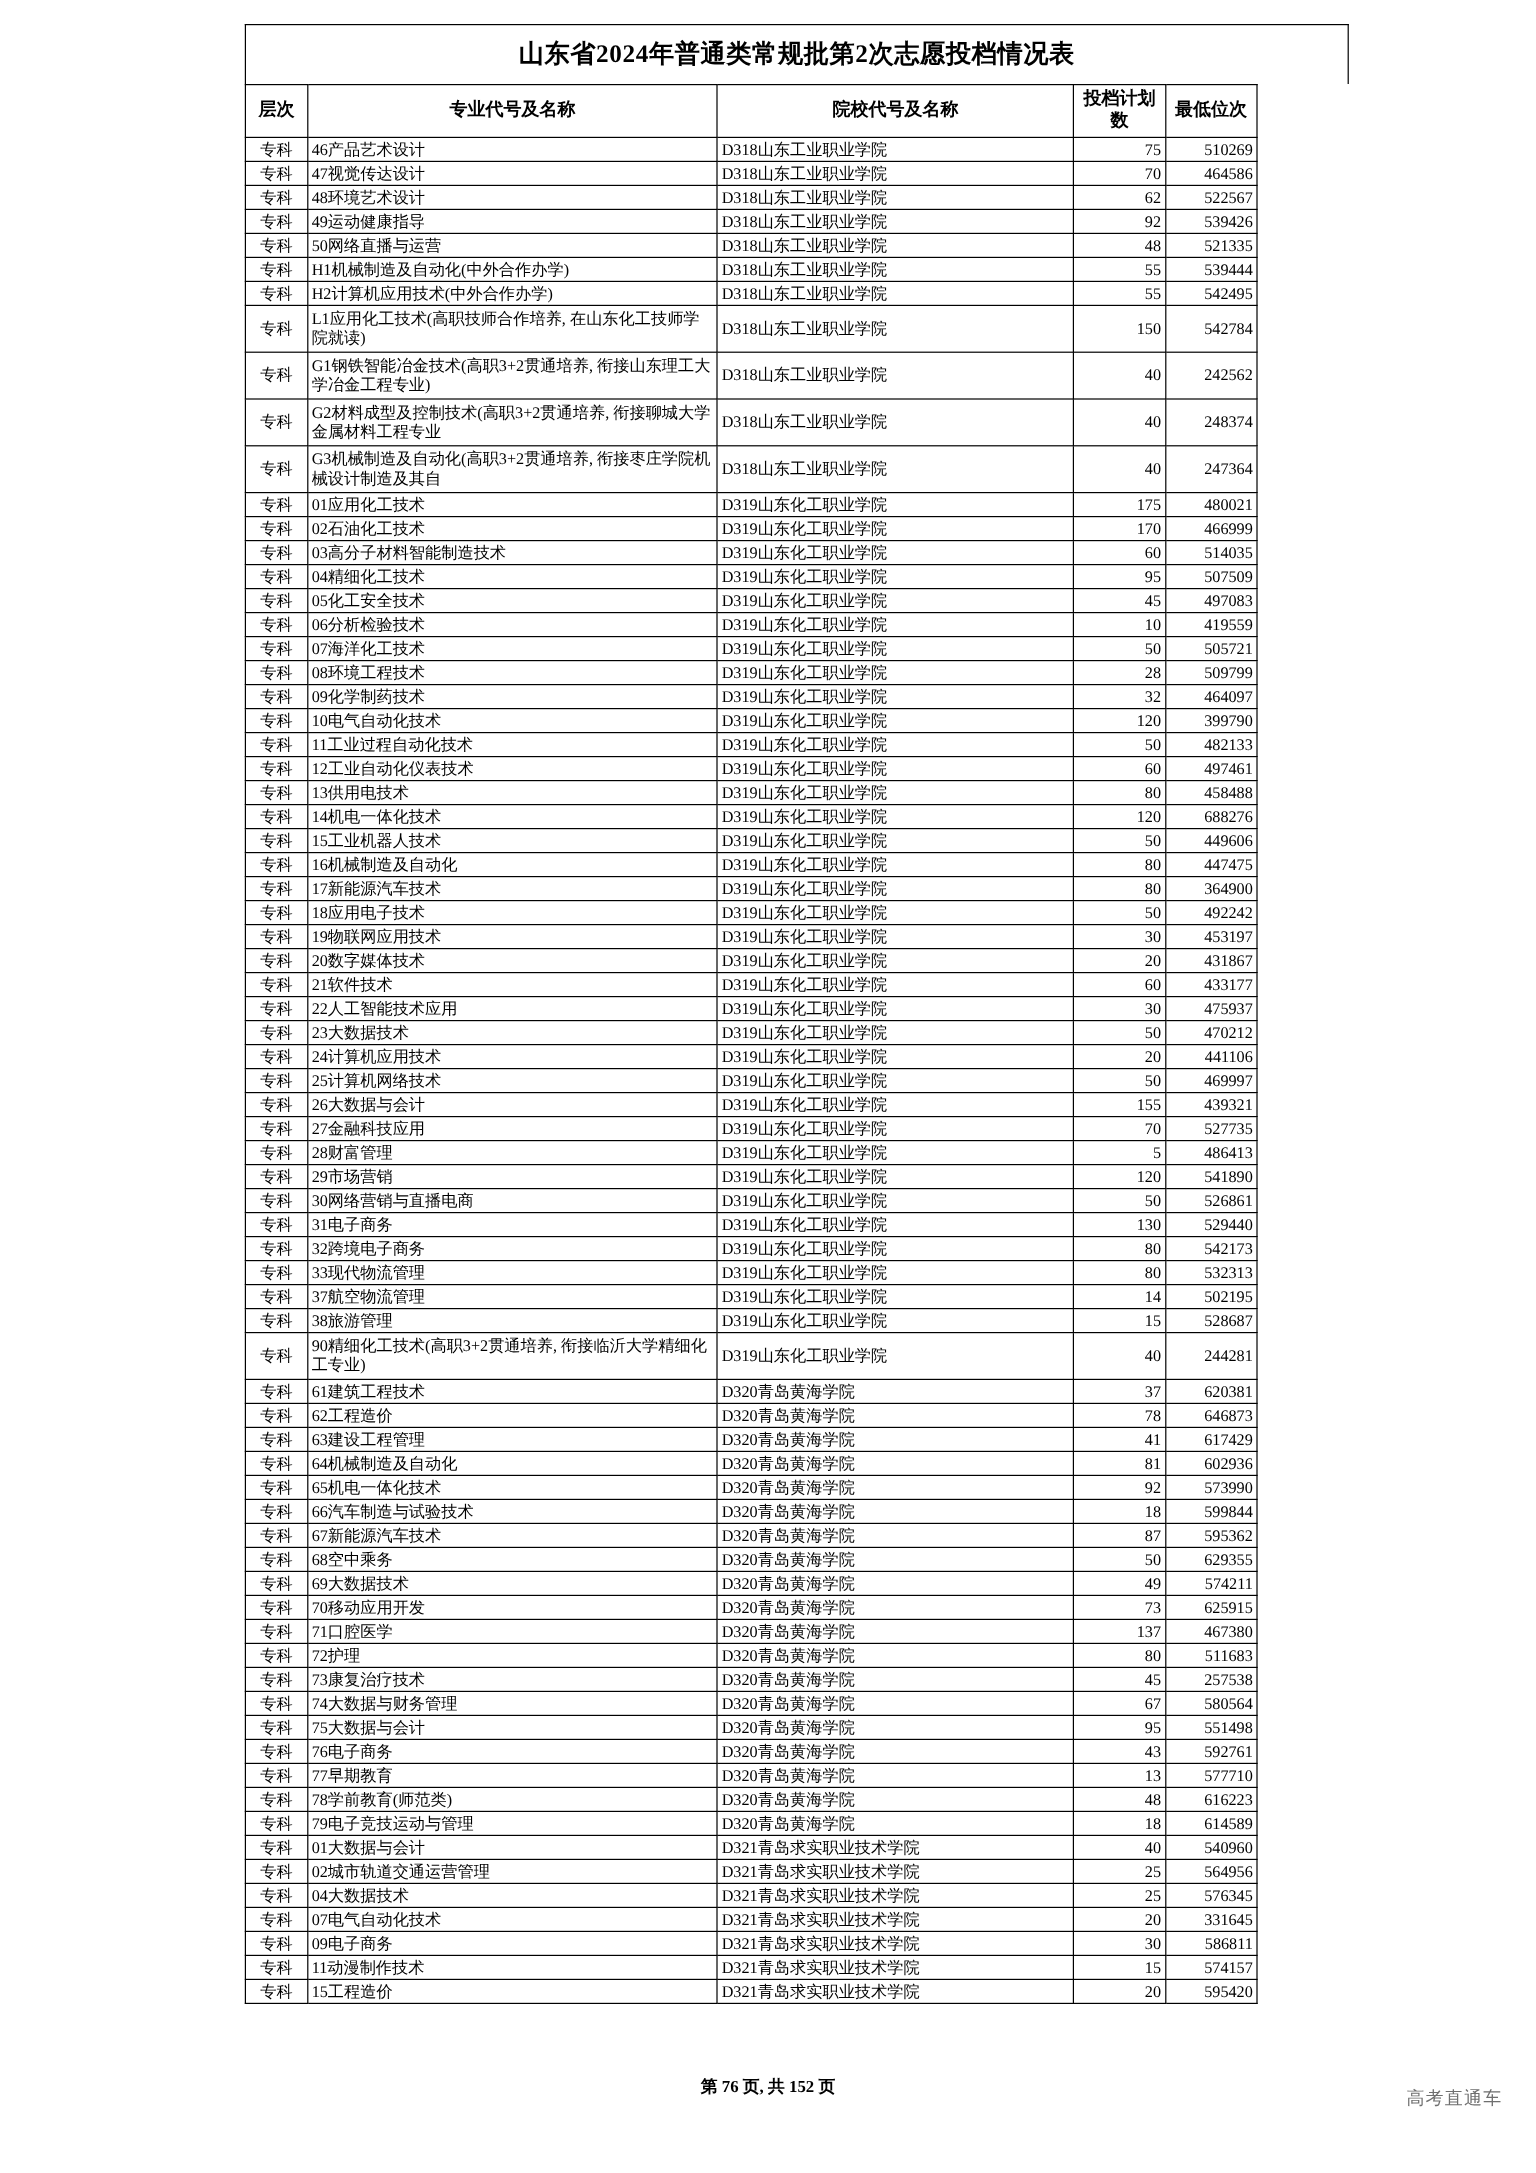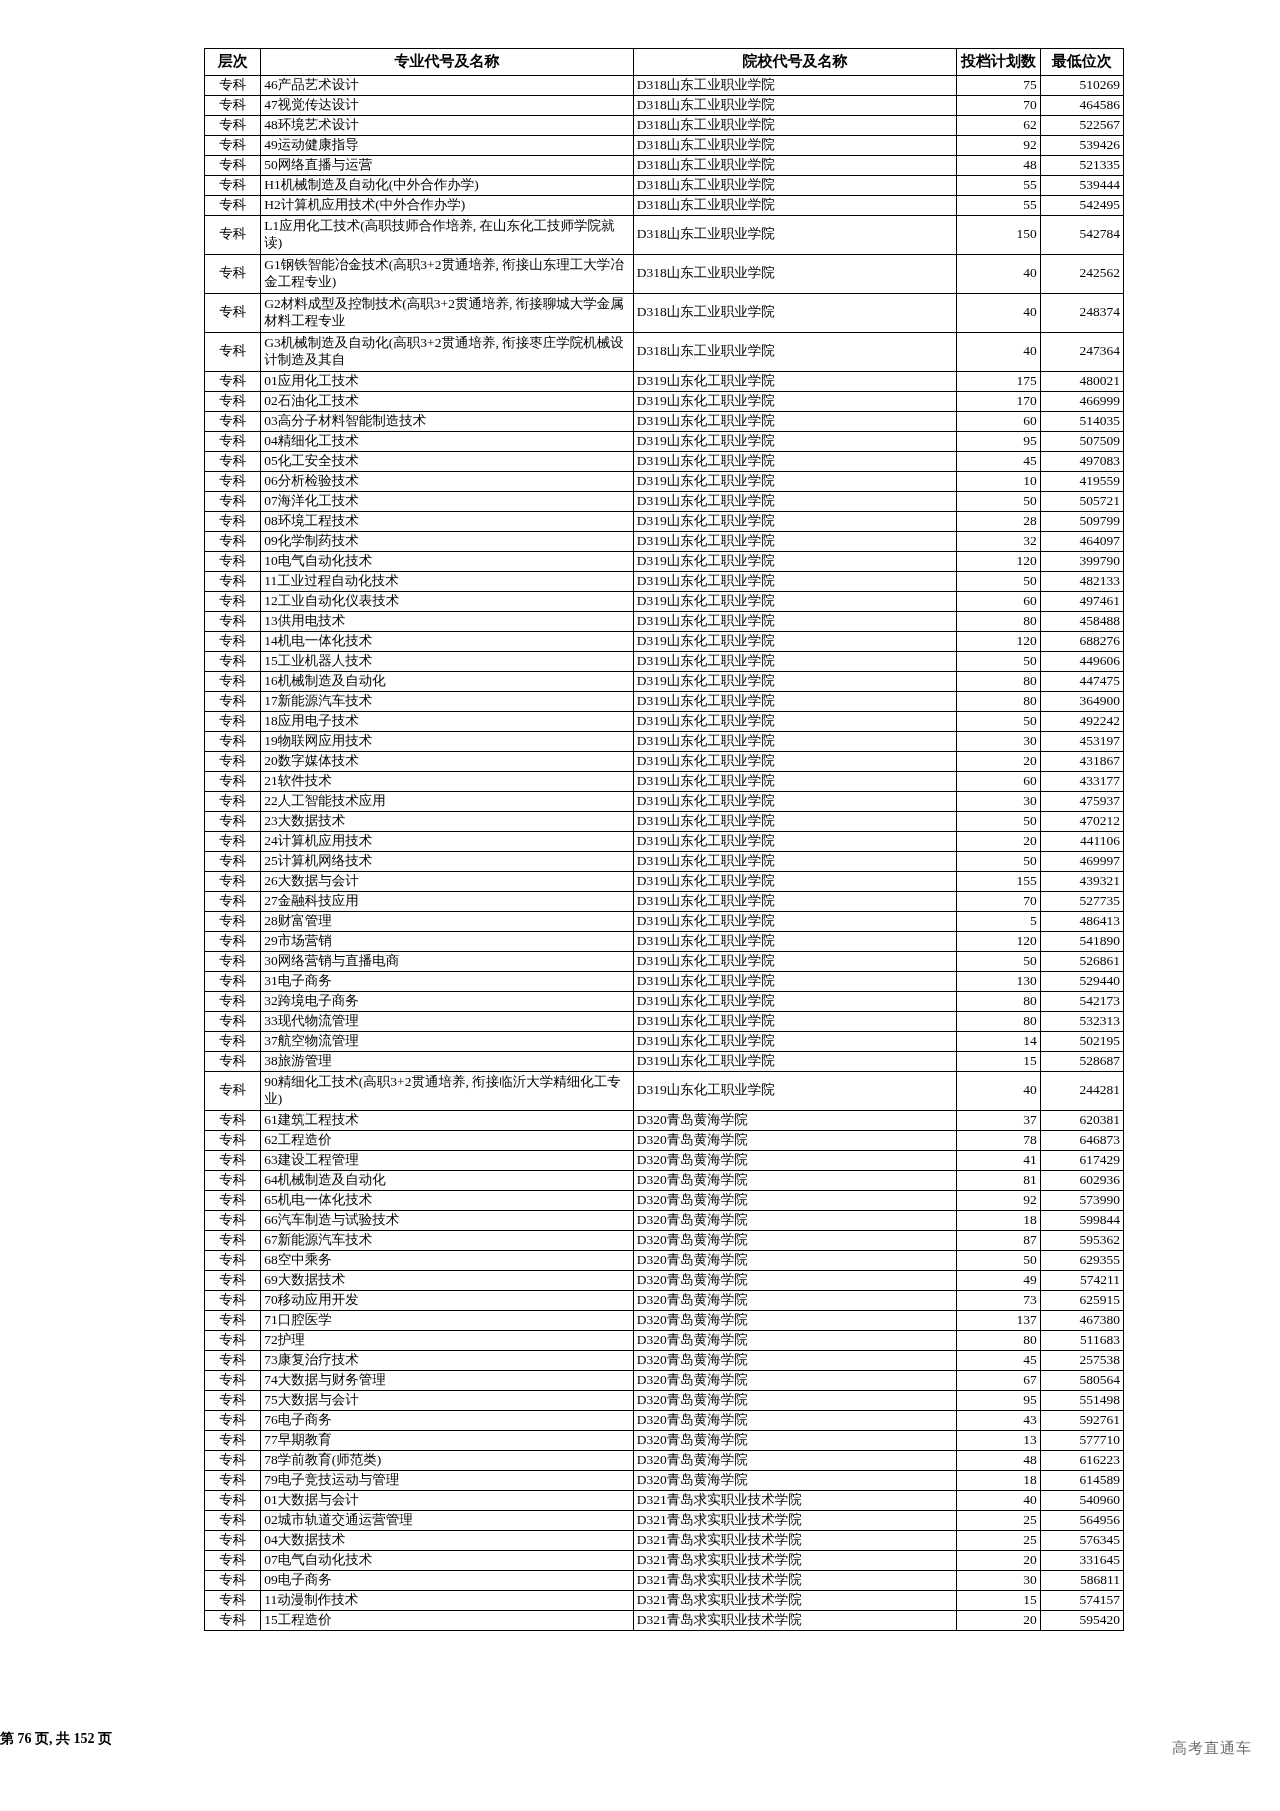--- a/index.html
+++ b/index.html
@@ -31,24 +31,23 @@
     border: 1px solid #000;
     border-bottom: none;
     text-align: center;
     padding: 10px 0 11px 0;
     font-size: 21px;
     font-weight: bold;
     letter-spacing: 0.5px;
   }
   table.main {
     border-collapse: collapse;
-    width: 920px;
+    width: 844px;
     table-layout: fixed;
     font-size: 13.5px;
-    margin-top: 28px;
   }
   table.main th, table.main td {
     border: 1px solid #000;
     padding: 0 3px;
     line-height: 1.22;
     vertical-align: middle;
   }
   table.main thead th {
     text-align: center;
     font-weight: bold;
@@ -66,39 +65,40 @@
   td.school { text-align: left; }
   td.plan { text-align: right; padding-right: 6px; }
   td.rank { text-align: right; padding-right: 6px; }
   tr.r1 td { height: 19px; }
   tr.r2 td { height: 38px; }
   .footer {
     position: absolute;
     left: 0;
     top: 1730px;
     width: 1280px;
-    text-align: left;
+    text-align: center;
     font-size: 14px;
     font-weight: bold;
   }
   .watermark {
     position: absolute;
     right: 28px;
     top: 1739px;
     font-size: 15px;
     color: #6f6f6f;
     font-family: "Liberation Sans", sans-serif;
     letter-spacing: 1px;
   }
 </style>
 </head>
 <body>
 
 <div class="page">
   <div class="doc">
+    <div class="title-box">山东省2024年普通类常规批第2次志愿投档情况表</div>
     <table class="main">
       <colgroup>
         <col class="c-level">
         <col class="c-major">
         <col class="c-school">
         <col class="c-plan">
         <col class="c-rank">
       </colgroup>
       <thead>
         <tr>

